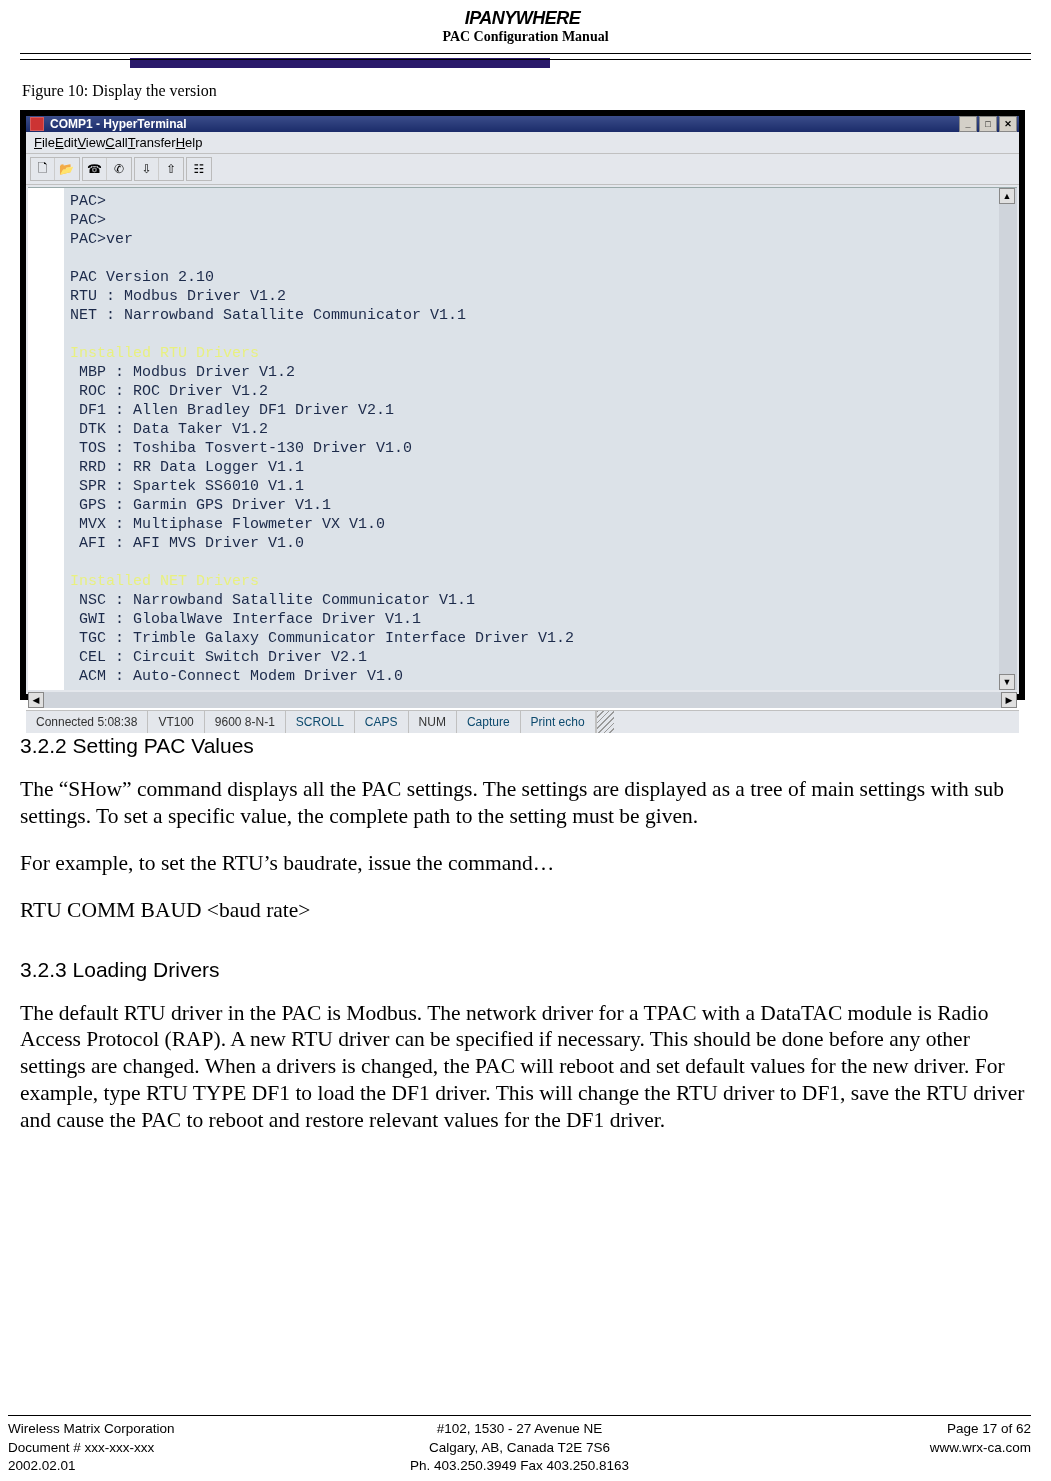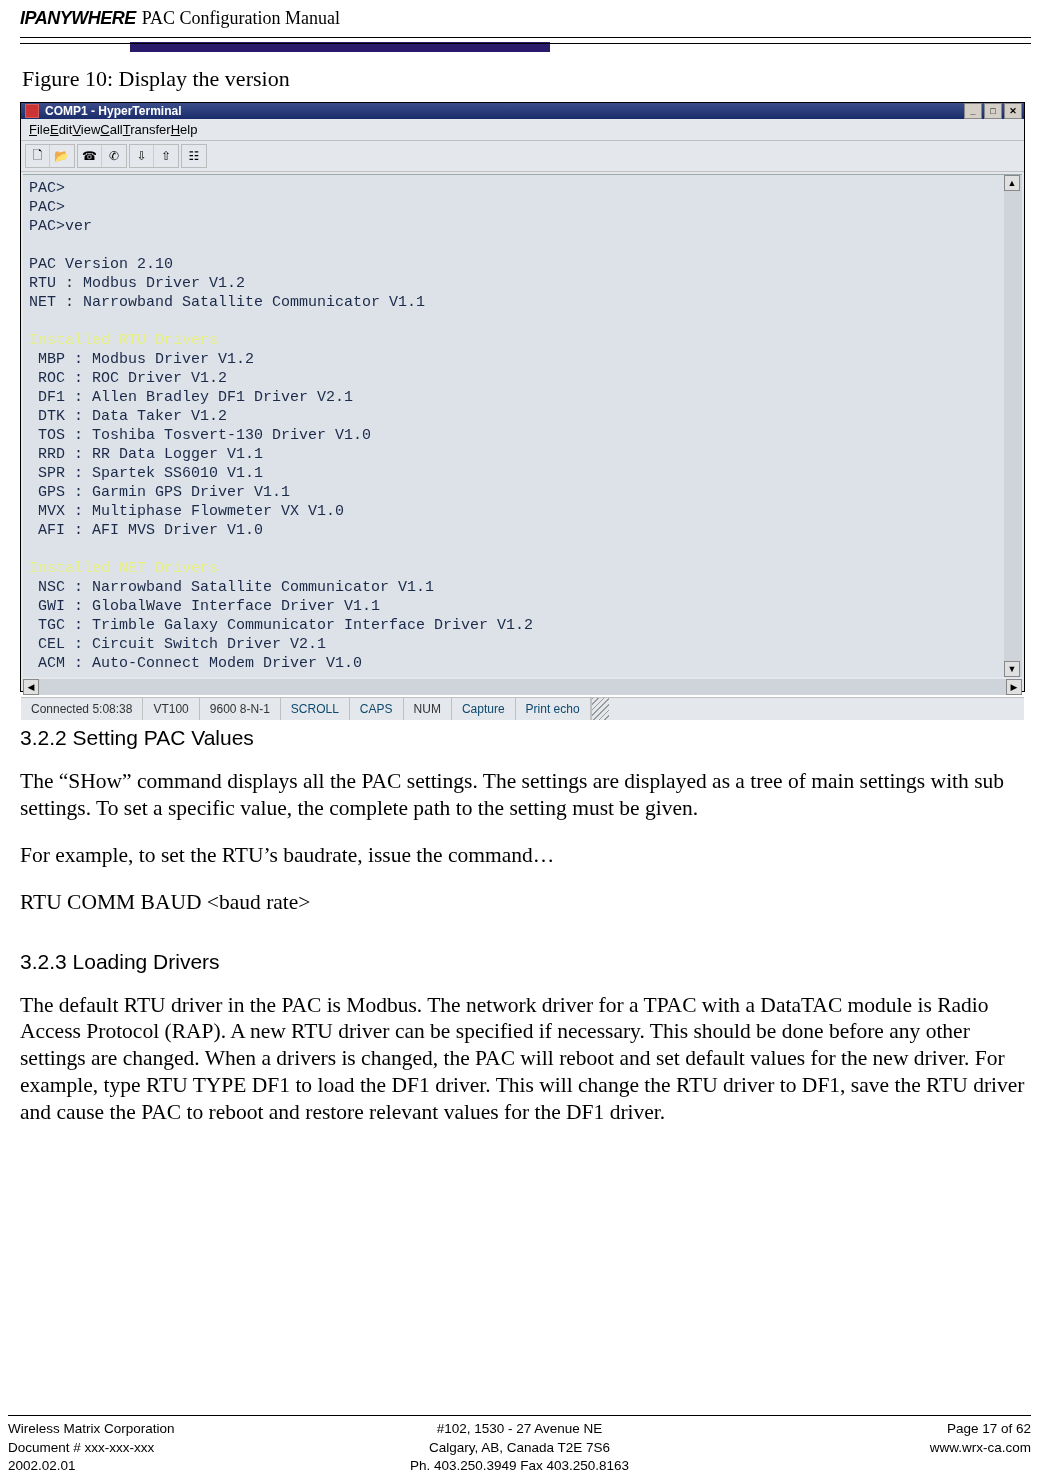--- a/index.html
+++ b/index.html
@@ -10,31 +10,33 @@
     font-family: "Times New Roman", Times, serif;
     color: #000;
     position: relative;
     font-size: 21px;
   }
   .page-header {
     display: flex;
     align-items: center;
     padding: 8px 20px 4px 20px;
     border-bottom: none;
+    flex-direction: column;
   }
   .logo {
     font-family: Arial, sans-serif;
     font-weight: 900;
     font-style: italic;
     font-size: 18px;
     letter-spacing: -0.5px;
     margin-right: 6px;
   }
   .header-title {
-    font-size: 18px;
+    font-size: 14px;
+    font-weight: bold;
   }
   .header-rule-wrap {
     padding: 0 20px;
   }
   .header-rule1 {
     border: none;
     border-top: 1px solid #000;
     margin-top: 4px;
   }
   .thick-bar {
@@ -45,27 +47,27 @@
   }
   .header-rule2 {
     border: none;
     border-top: 1px solid #000;
     margin-top: -9px;
   }
   .content {
     padding: 10px 20px 0 20px;
   }
   .figure-caption {
-    font-size: 22px;
+    font-size: 16px;
     margin: 12px 0 10px 2px;
   }
   .terminal-window {
     width: 1005px;
     height: 590px;
-    border: 1px solid #000000;
+    border: 6px solid #000000;
     background: #e4e7ec;
     font-family: Tahoma, Arial, sans-serif;
     font-size: 12px;
     color: #000;
     display: flex;
     flex-direction: column;
     margin-bottom: 28px;
   }
   .title-bar {
     background: linear-gradient(#3b4d8a, #1b2c6a);
@@ -131,20 +133,21 @@
   .term-body {
     flex: 1;
     background: #dce2e8;
     padding: 4px 6px;
     font-family: "Courier New", monospace;
     font-size: 15px;
     line-height: 19px;
     color: #1c2a4a;
     overflow: hidden;
     white-space: pre;
+    margin-left: 36px;
   }
   .term-body .hi { color: #e8f080; }
   .vscroll {
     width: 18px;
     background: #cfd4db;
     display: flex;
     flex-direction: column;
   }
   .vscroll .arrow, .hscroll .arrow {
     height: 16px; width: 16px;

